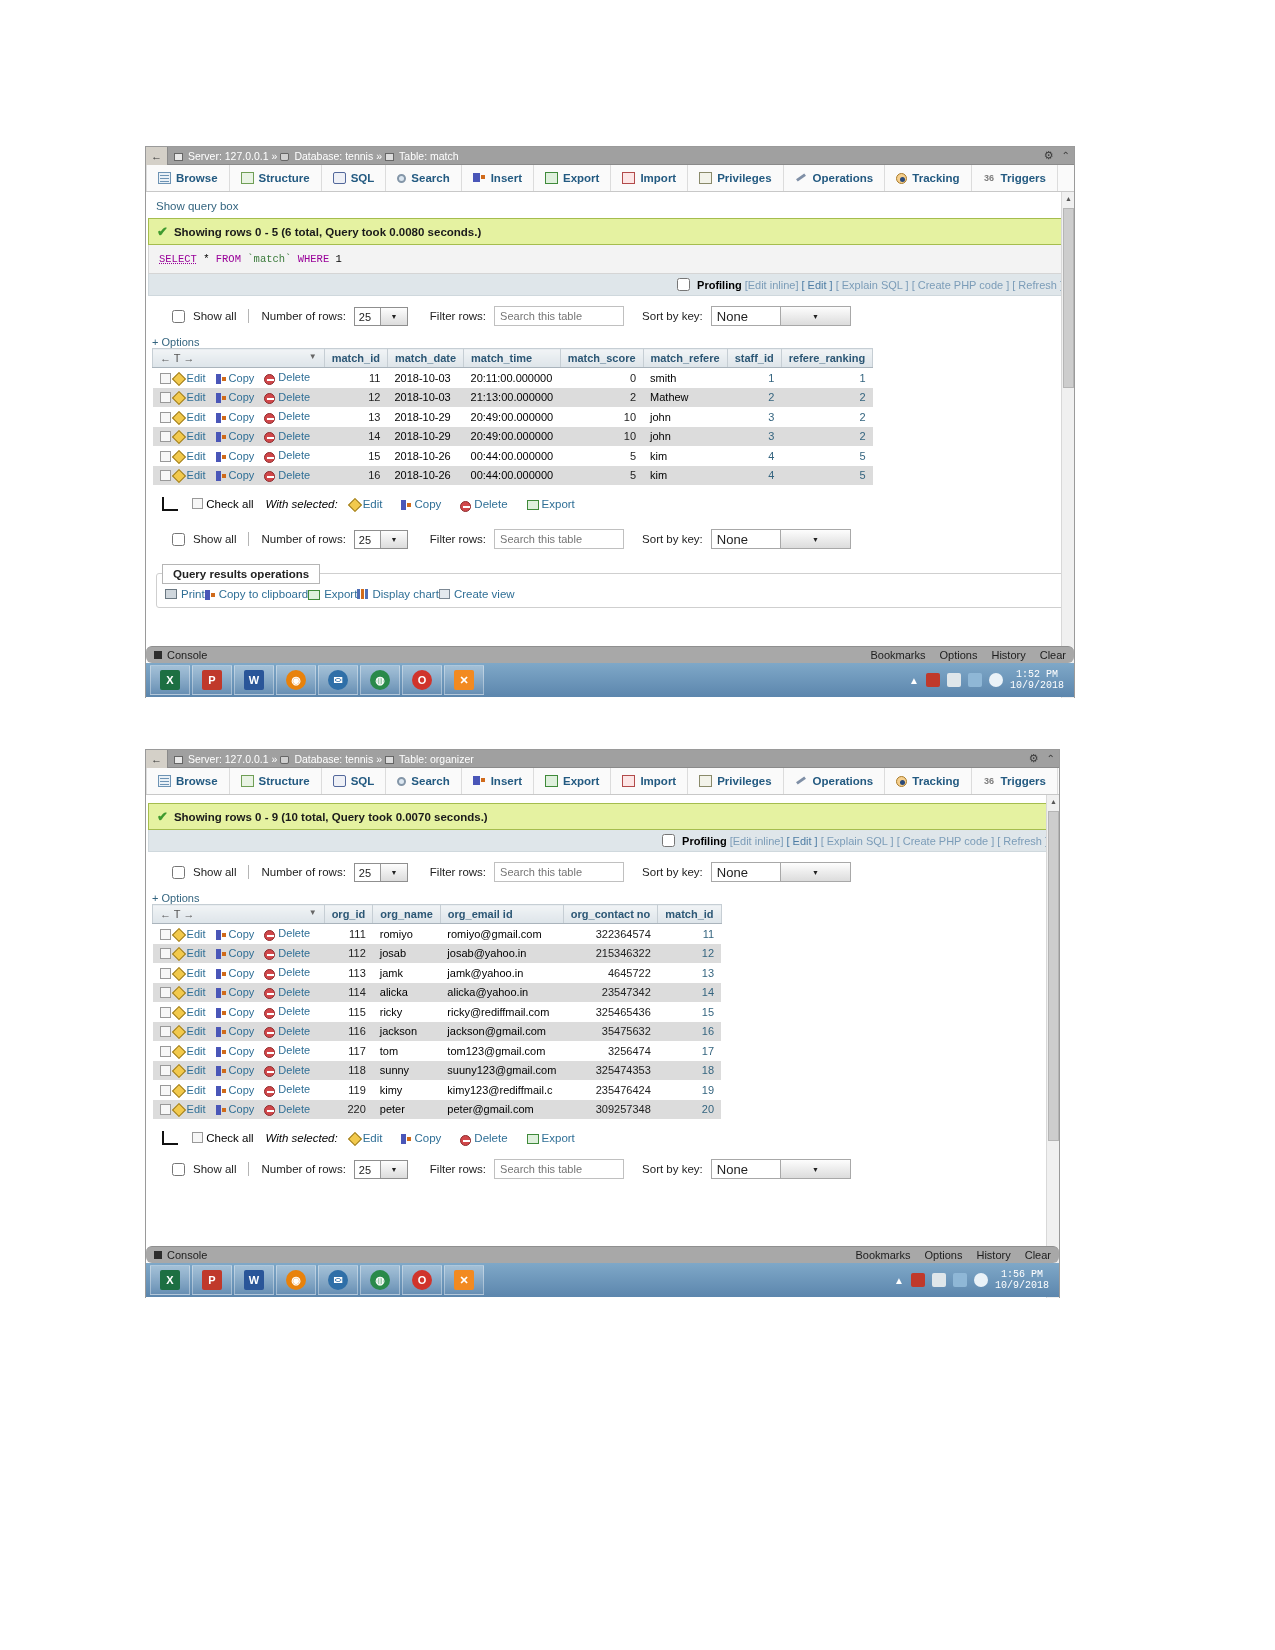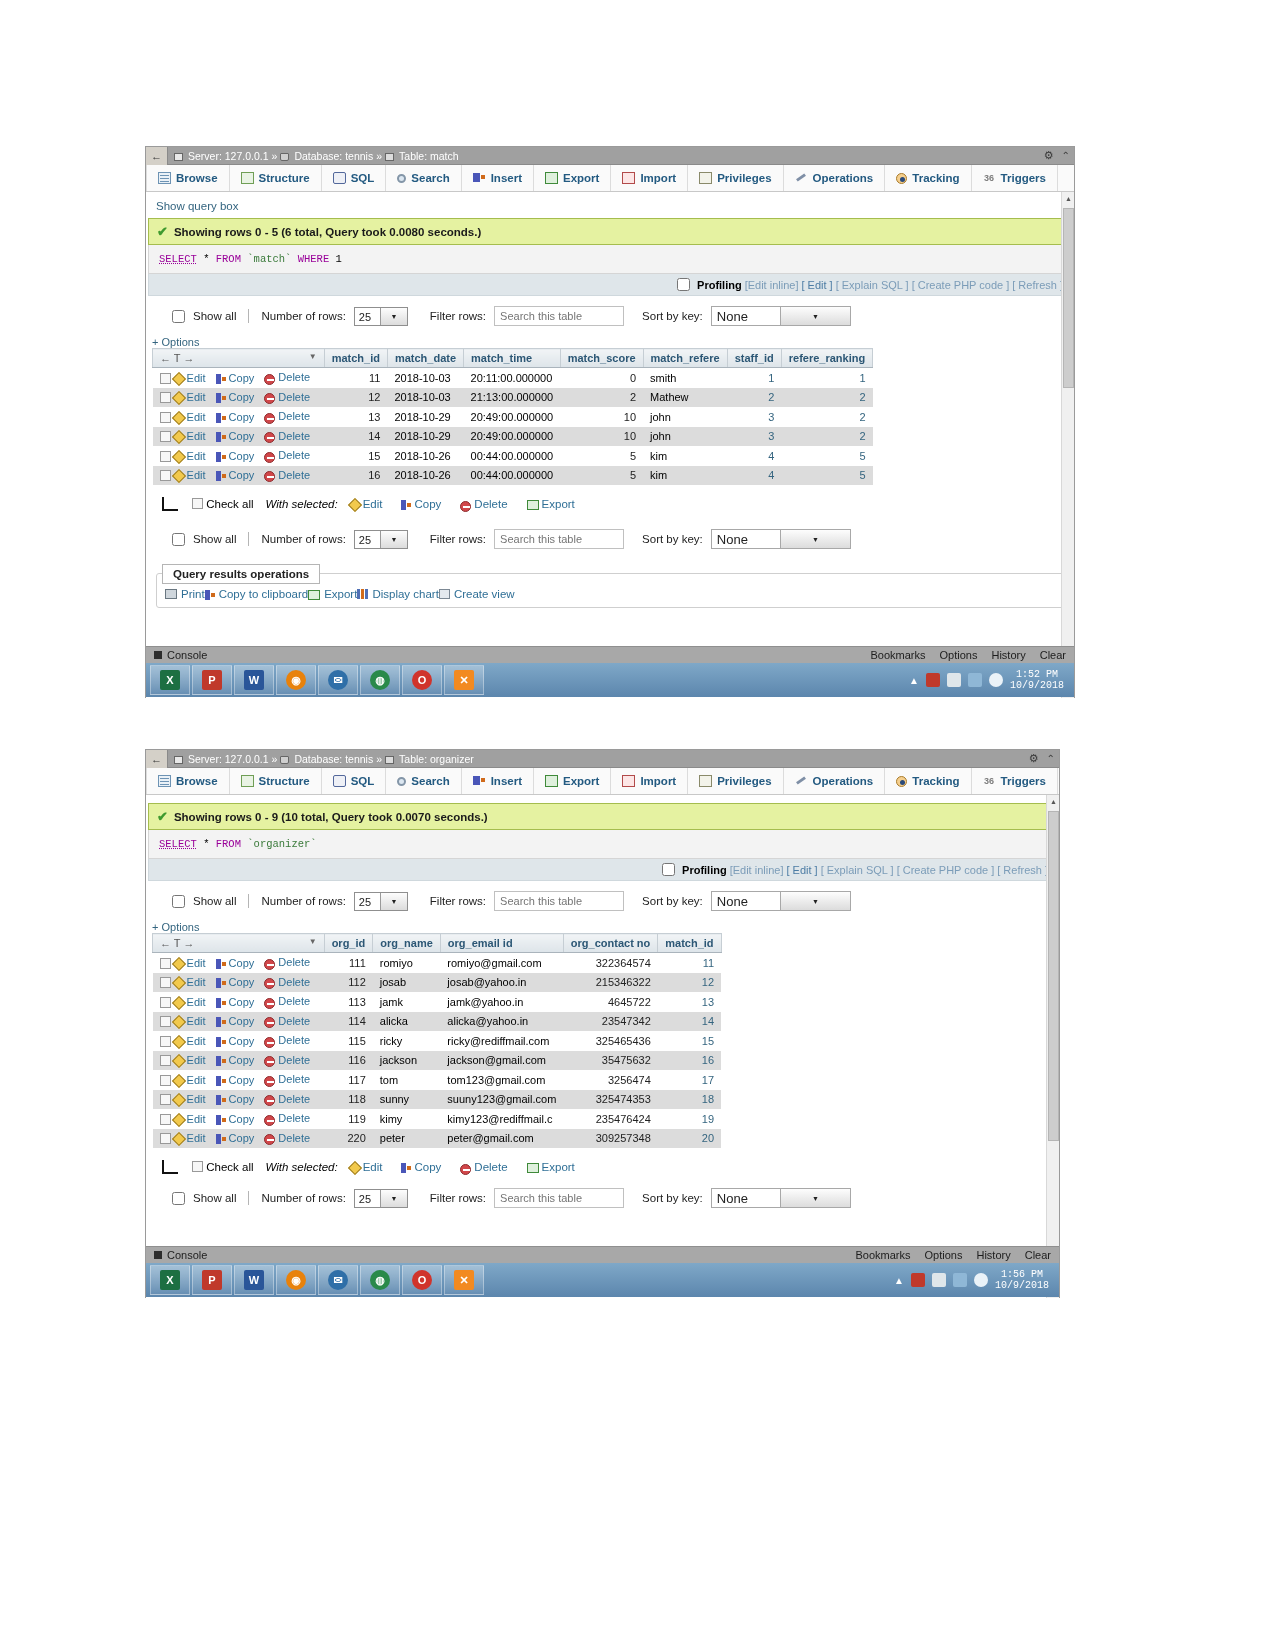--- a/index.html
+++ b/index.html
@@ -187,21 +187,21 @@
   .opsrow { display:flex; align-items:center; font-size:11.5px; }
   .ops-link { color:#2f6f96; display:inline-flex; align-items:center; gap:4px; }
   .ic-print{display:inline-block;width:12px;height:10px;background:#cfd6dc;border:1px solid #6a7781;}
   .ic-chart{display:inline-block;width:11px;height:10px;background:linear-gradient(to right,#4f6fb5 0 3px,#fff 3px 4px,#d06a1a 4px 7px,#fff 7px 8px,#4f6fb5 8px 11px);}
   .ic-view{display:inline-block;width:11px;height:10px;background:#e4e9ee;border:1px solid #7c8894;}
 
   
   .consolebar {
     background:#a8a8a8; border-top:1px solid #8f8f8f;
     display:flex; align-items:center; padding:2px 8px;
-    font-size:11px; color:#1d1d1d; height:17px;
+    font-size:11px; color:#1d1d1d; height:17px;border-radius:6px;
   }
   .consolebar .sq { width:8px;height:8px;background:#2c2c2c;display:inline-block;margin-right:5px;}
   .consolebar .right { margin-left:auto; display:flex; gap:14px; }
 
   
   .taskbar {
     height:34px; background:linear-gradient(#7fa8c8,#5c86ad);
     display:flex; align-items:center; padding:0 4px;
     border-top:1px solid #3f6party;
   }
@@ -710,26 +710,20 @@
       </div>
   </div>
 
   <div class="content" style="position:relative; height:503px; overflow:hidden;">
 
     <div class="banner" style="margin-top:8px;">
       <span class="check-green">✔</span>
       <span>Showing rows 0 - 9 (10 total, Query took 0.0070 seconds.)</span>
     </div>
 
-    <div class="sqlbox">
-      <span class="kw">SELECT</span>
-      <span>*</span>
-      <span class="kw2">FROM</span>
-      <span class="tick">`organizer`</span>
-    </div>
 
     <div class="profbar">
       <input type="checkbox" style="">
       <span style="font-weight:bold;">Profiling</span>
       <span class="lnk">[Edit inline]</span>
       <span class="lnk-strong">[ Edit ]</span>
       <span class="lnk">[ Explain SQL ]</span>
       <span class="lnk">[ Create PHP code ]</span>
       <span class="lnk">[ Refresh ]</span>
     </div>

